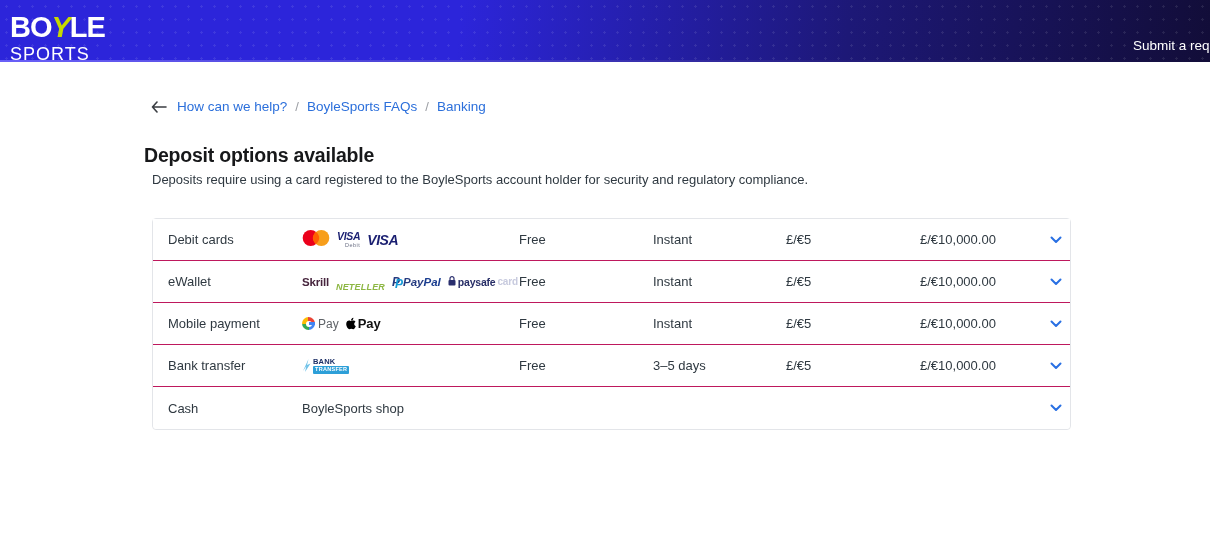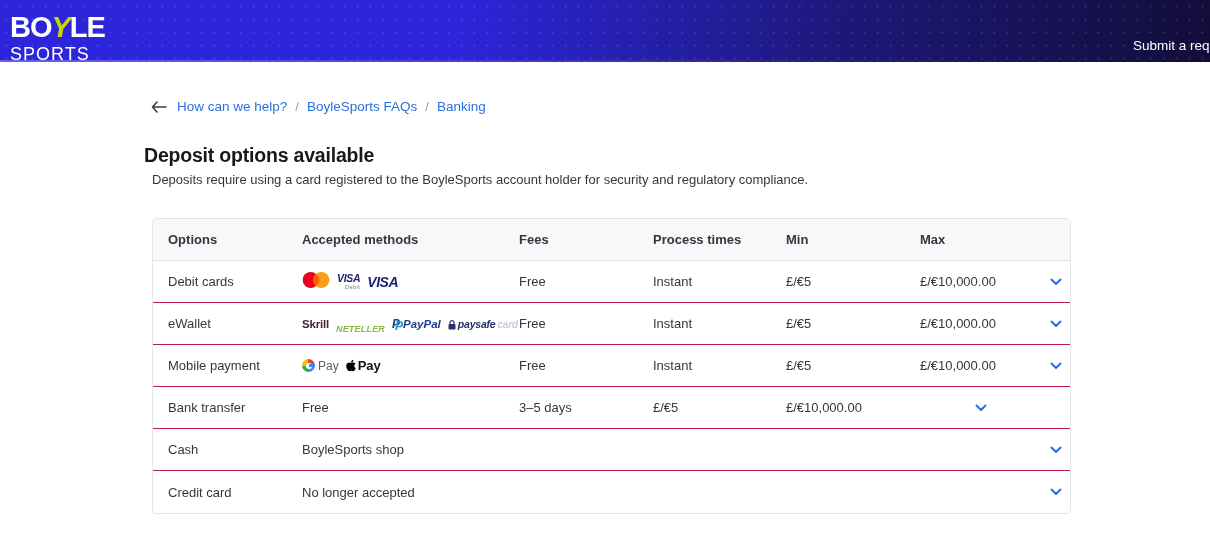--- a/index.html
+++ b/index.html
@@ -54,21 +54,21 @@
   .visa-sub  { font-size:5.5px; color:#6a6f84; margin-top:1px; letter-spacing:.5px; }
   .visa-big  { font-style:italic; font-weight:800; font-size:14px; color:#1a1f71; letter-spacing:-.5px; }
   .skrill   { font-weight:800; font-size:11.5px; color:#46243d; letter-spacing:-.2px; }
   .neteller { font-weight:800; font-style:italic; font-size:9px; color:#8db743; letter-spacing:.2px;margin-top:10px; }
   .paypal { display:inline-flex; align-items:center; font-style:italic; font-weight:800; }
   .pp { position:relative; width:11px; height:14px; }
   .pp .p1 { position:absolute; left:0; top:0; color:#253b80; font-size:12px; }
   .pp .p2 { position:absolute; left:3px; top:2px; color:#179bd7; font-size:12px; }
   .pp-pay { color:#253b80; font-size:11.5px; }
   .pp-pal { color:#1a3d8f; font-size:11.5px; }
-  .psc { display:inline-flex; align-items:flex-end; gap:2px;font-style:italic; }
+  .psc { display:inline-flex; align-items:flex-start; gap:2px; }
   .psc-paysafe { font-weight:800; font-size:10.5px; color:#272d66; letter-spacing:-.2px; }
   .psc-card    { font-weight:800; font-size:10px; color:#c7cade; letter-spacing:-.2px; }
   .gpay { display:inline-flex; align-items:center; gap:3px; }
   .gicon { width:13px; height:13px; border-radius:50%; position:relative; display:inline-block;
     background:conic-gradient(from 0deg, #ea4335 0 25%, #4285f4 25% 50%, #34a853 50% 75%, #fbbc05 75% 100%); }
   .gicon::before { content:""; position:absolute; inset:3.5px; background:#fff; border-radius:50%; }
   .gicon::after  { content:""; position:absolute; right:0; top:5px; width:6px; height:3px; background:#4285f4; }
   .gpay-text { font-size:12px; color:#5f6368; }
   .applepay { display:inline-flex; align-items:center; gap:2px; }
   .ap-pay { font-size:13px; font-weight:600; color:#111; }
@@ -100,29 +100,20 @@
   <a class="crumb">BoyleSports FAQs</a>
   <span class="crumb-sep">/</span>
   <a class="crumb">Banking</a>
 </nav>
 
 <h1 class="page-title">Deposit options available</h1>
 <p class="page-subtitle">Deposits require using a card registered to the BoyleSports account holder for security and regulatory compliance.</p>
 
 <section class="dep-table">
 
-  <div class="thead">
-    <div class="cell first">Options</div>
-    <div class="cell">Accepted methods</div>
-    <div class="cell">Fees</div>
-    <div class="cell">Process times</div>
-    <div class="cell">Min</div>
-    <div class="cell">Max</div>
-    <div class="cell"></div>
-  </div>
 
   <div class="trow">
     <div class="cell first">Debit cards</div>
     <div class="cell methods">
       <span>
         <svg width="28" height="18" viewBox="0 0 29 18">
           <circle cx="9" cy="9" r="8.3" fill="#eb001b"></circle>
           <circle cx="20" cy="9" r="8.3" fill="#f79e1b"></circle>
           <path d="M14.5 2.8 C16.5 4.3 17.8 6.5 17.8 9 C17.8 11.5 16.5 13.7 14.5 15.2 C12.5 13.7 11.2 11.5 11.2 9 C11.2 6.5 12.5 4.3 14.5 2.8 Z" fill="#ff5f00"></path>
         </svg>
@@ -197,20 +188,31 @@
     <div class="cell">£/€10,000.00</div>
     <div class="cell chev-cell">
       <svg width="12" height="8" viewBox="0 0 12 8">
           <path d="M1.5 1.5 L6 6 L10.5 1.5" stroke="#2970e3" stroke-width="2" fill="none" stroke-linecap="round" stroke-linejoin="round"></path>
         </svg>
     </div>
   </div>
 
   <div class="trow">
     <div class="cell first">Bank transfer</div>
+    <div class="cell methods">
+      <span class="bank">
+        <svg width="9" height="13" viewBox="0 0 9 13">
+            <path d="M1 12 L6.5 0 L5 6 L8.5 4.5 L3 13 L4.3 7.2 Z" fill="#6fc2e8"></path>
+          </svg>
+        <span class="bank-text">
+          <span class="bank-l1">BANK</span>
+          <span class="bank-l2">TRANSFER</span>
+        </span>
+      </span>
+    </div>
     <div class="cell">Free</div>
     <div class="cell">3–5 days</div>
     <div class="cell">£/€5</div>
     <div class="cell">£/€10,000.00</div>
     <div class="cell chev-cell">
       <svg width="12" height="8" viewBox="0 0 12 8">
           <path d="M1.5 1.5 L6 6 L10.5 1.5" stroke="#2970e3" stroke-width="2" fill="none" stroke-linecap="round" stroke-linejoin="round"></path>
         </svg>
     </div>
   </div>
@@ -222,27 +224,14 @@
     <div class="cell"></div>
     <div class="cell"></div>
     <div class="cell"></div>
     <div class="cell chev-cell">
       <svg width="12" height="8" viewBox="0 0 12 8">
           <path d="M1.5 1.5 L6 6 L10.5 1.5" stroke="#2970e3" stroke-width="2" fill="none" stroke-linecap="round" stroke-linejoin="round"></path>
         </svg>
     </div>
   </div>
 
-  <div class="trow">
-    <div class="cell first">Credit card</div>
-    <div class="cell">No longer accepted</div>
-    <div class="cell"></div>
-    <div class="cell"></div>
-    <div class="cell"></div>
-    <div class="cell"></div>
-    <div class="cell chev-cell">
-      <svg width="12" height="8" viewBox="0 0 12 8">
-          <path d="M1.5 1.5 L6 6 L10.5 1.5" stroke="#2970e3" stroke-width="2" fill="none" stroke-linecap="round" stroke-linejoin="round"></path>
-        </svg>
-    </div>
-  </div>
 
 </section>
 
 </body></html>

